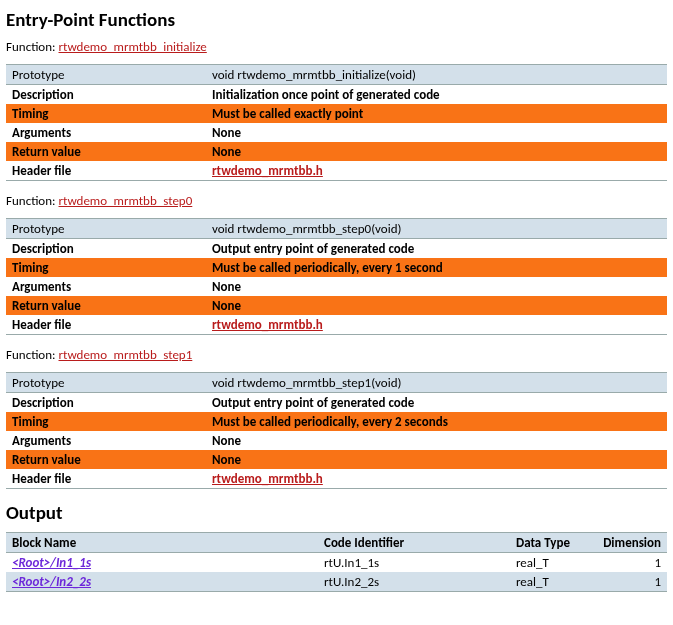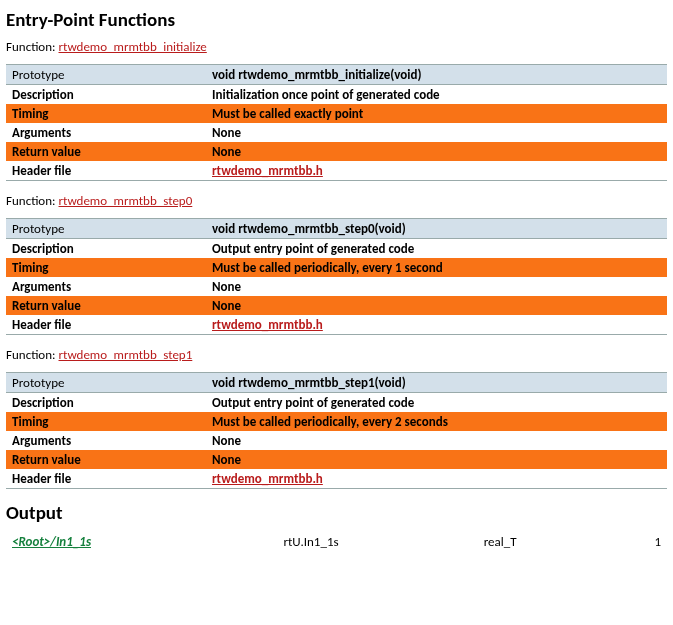--- a/index.html
+++ b/index.html
@@ -19,21 +19,21 @@
   }
   .fn-line {
     font-size: 13px;
     margin: 6px 0 10px 0;
   }
   a.link {
     color: #b91c1c;
     text-decoration: underline;
   }
   a.link.green {
-    color: #15803d;
+    color: #6d28d9;
     font-weight: bold;
     font-style: italic;
   }
   table.kv {
     border-collapse: collapse;
     width: 100%;
     margin-bottom: 12px;
   }
   table.kv td {
     padding: 2px 6px;
@@ -41,21 +41,21 @@
     font-size: 13px;
     font-weight: bold;
   }
   table.kv tr.header td {
     border-top: 1px solid #9aa;
     border-bottom: 1px solid #9aa;
     background: #d3e0ea;
     font-weight: normal;
   }
   table.kv tr.header td.val {
-    font-weight: bold;
+    font-weight: normal;
   }
   table.kv tr.header td.key {
     font-weight: normal;
   }
   table.kv td.key {
     width: 188px;
   }
   table.kv tr.even td {
     background: #f97316;
   }
@@ -189,20 +189,32 @@
     <td class="key">Header file</td>
     <td><a href="#" class="link">rtwdemo_mrmtbb.h</a></td>
   </tr>
 </tbody>
   </table>
 
 <h2 class="section">Output</h2>
 
 <table class="ports">
   <tbody>
+      <tr>
+    <th style="width:300px">Block Name</th>
+    <th style="width:180px">Code Identifier</th>
+    <th>Data Type</th>
+    <th class="dim">Dimension</th>
+  </tr>
   <tr>
     <td><a href="#" class="link green">&lt;Root&gt;/In1_1s</a></td>
     <td>rtU.In1_1s</td>
     <td>real_T</td>
     <td class="dim">1</td>
   </tr>
+  <tr class="even last">
+    <td><a href="#" class="link green">&lt;Root&gt;/In2_2s</a></td>
+    <td>rtU.In2_2s</td>
+    <td>real_T</td>
+    <td class="dim">1</td>
+  </tr>
 </tbody>
   </table>
 
 </body></html>

